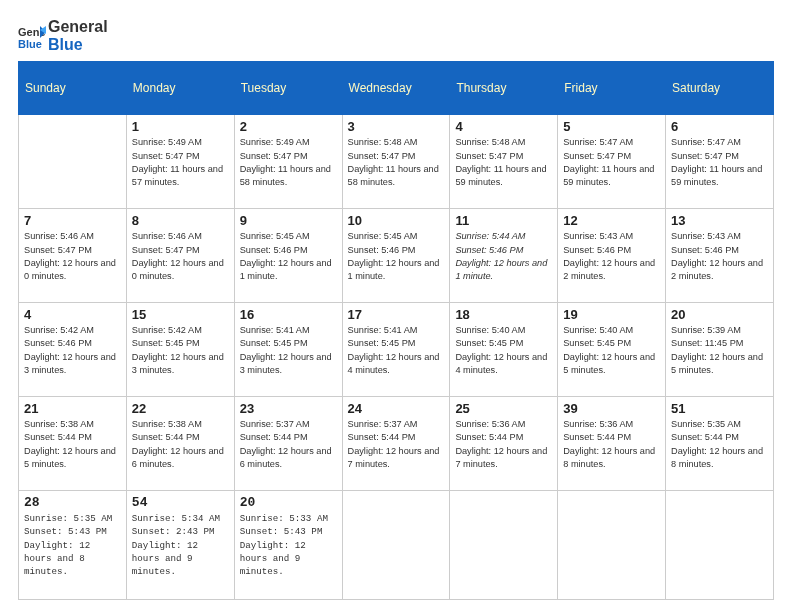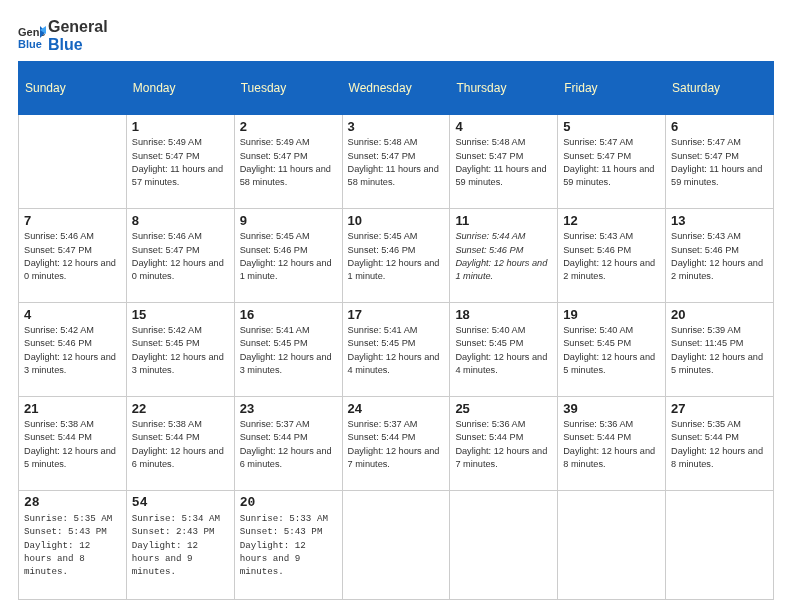--- a/index.html
+++ b/index.html
@@ -283,21 +283,21 @@
 Sunset: 5:44 PM
 Daylight: 12 hours and 7 minutes.</div>
           </td>
           <td>
             <span class="day-num">39</span>
             <div class="day-info" style="white-space: pre-line;">Sunrise: 5:36 AM
 Sunset: 5:44 PM
 Daylight: 12 hours and 8 minutes.</div>
           </td>
           <td>
-            <span class="day-num">27</span>
+            <span class="day-num">51</span>
             <div class="day-info" style="white-space: pre-line;">Sunrise: 5:35 AM
 Sunset: 5:44 PM
 Daylight: 12 hours and 8 minutes.</div>
           </td>
         </tr>
         <tr>
           <td>
             <span class="day-num">28</span>
             <div class="day-info" style="white-space: pre-line;">Sunrise: 5:35 AM
 Sunset: 5:43 PM

